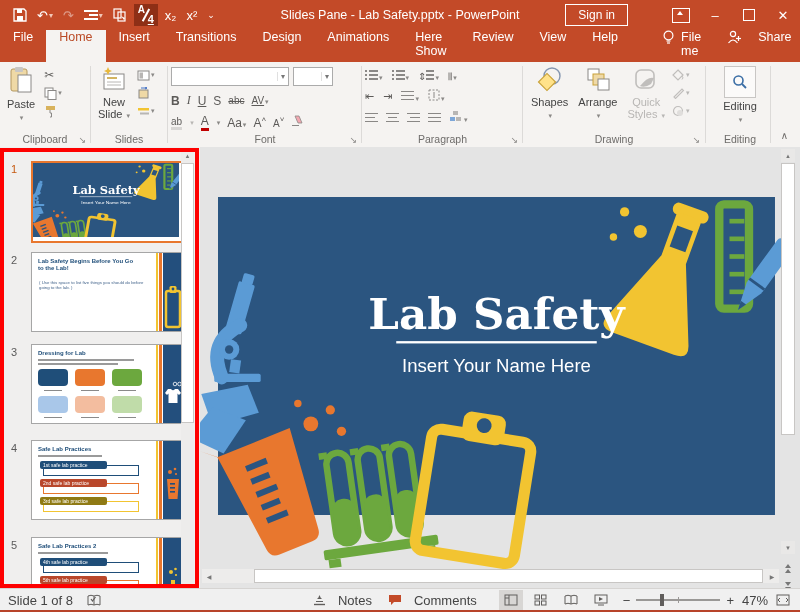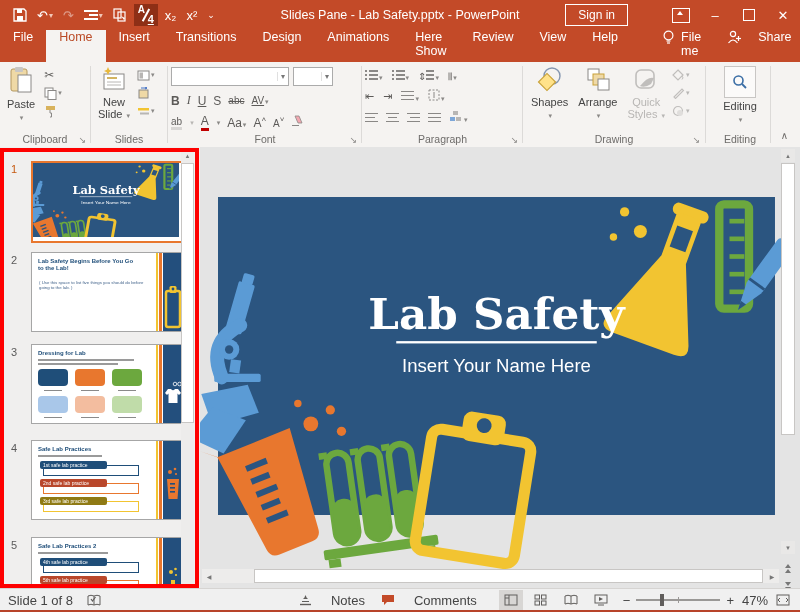--- a/index.html
+++ b/index.html
@@ -111,21 +111,21 @@
   .hscroll{position:absolute;left:202px;top:569px;width:577px;height:14px;background:#EDECEB;display:flex;}
   .hscroll .a{width:14px;display:flex;align-items:center;justify-content:center;font-size:6px;color:#777;}
   .hscroll .hthumb{position:absolute;left:52px;right:16px;top:0;bottom:0;background:#fff;border:1px solid #C8C6C4;}
   
   #annotation{position:absolute;left:0;top:148px;width:199px;height:440px;border:4px solid #FE0000;
               box-sizing:border-box;pointer-events:none;z-index:60;}
   
   #statusbar{position:absolute;left:0;top:588px;width:800px;height:22px;background:#F0F0F0;
              border-top:1px solid #D6D4D2;display:flex;align-items:center;font-size:13px;color:#444;}
   #statusbar .sp{margin-left:8px;}
-  .sb-ic{margin-left:14px;display:flex;align-items:center;gap:19px;}
+  .sb-ic{margin-left:14px;display:flex;align-items:center;gap:12px;}
   .viewbtn{width:24px;height:20px;display:flex;align-items:center;justify-content:center;}
   .viewbtn.on{background:#D8D6D4;}
   .zoomtrack{width:84px;height:1.5px;background:#9A9896;position:relative;margin:0 6px;}
   .zoomtrack .zt{position:absolute;left:24px;top:-5px;width:4px;height:12px;background:#605E5C;}
   .zoomtrack .mid{position:absolute;left:50%;top:-2px;width:1px;height:6px;background:#9A9896;}
 </style>
 </head>
 <body>
 
 <svg width="0" height="0" style="position:absolute">

